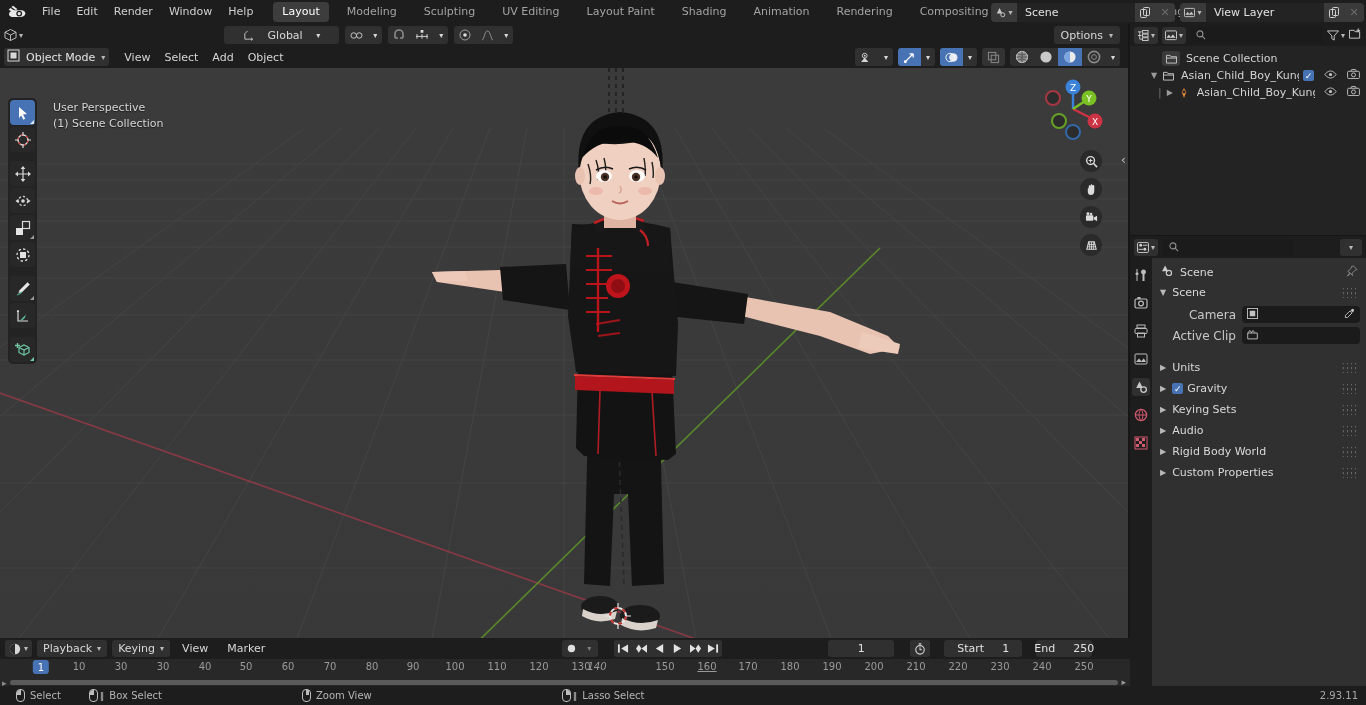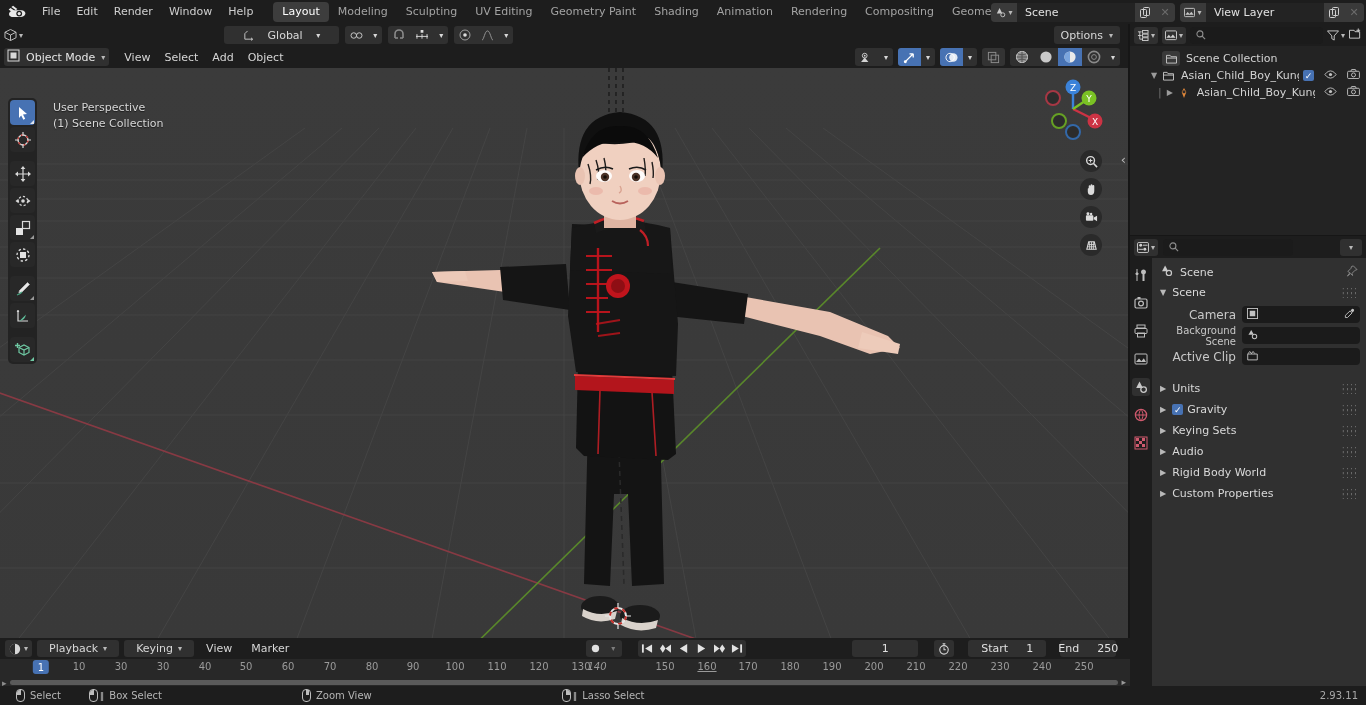--- a/index.html
+++ b/index.html
@@ -15,21 +15,21 @@
   
   .topbar {
     position:absolute; left:0; top:0; width:1366px; height:24px;
     background:#1d1d1d; display:flex; align-items:center; padding-left:6px;
   }
   .blender-logo { width:22px; height:18px; display:flex; align-items:center; justify-content:center; margin-right:6px;}
   .menu-item {
     padding:2px 8px; color:#cfcfcf; font-size:11px; line-height:14px;
     border-radius:3px; white-space:nowrap;
   }
-  .wstabs { display:flex; align-items:center; margin-left:12px; gap:0px; }
+  .wstabs { display:flex; align-items:center; margin-left:12px; gap:9px; }
   .wstab {
     padding:3px 9px 4px 9px; font-size:11px; color:#a3a3a3; border-radius:4px;
     white-space:nowrap; position:relative;
   }
   .wstab.active { background:#3d3d3d; color:#ffffff; }
   .wstab-plus { padding:3px 8px; color:#8f8f8f; }
 
   .topright { position:absolute; right:2px; top:2px; display:flex; align-items:center; gap:5px; height:20px;}
   .idblock {
     display:flex; align-items:center; height:19px; background:#282828;
@@ -144,21 +144,21 @@
   .pfield {
     flex:1; height:17px; background:#1b1b1b; border-radius:4px; display:flex;
     align-items:center; padding:0 5px; gap:5px; color:#c9c9c9;
   }
   .dots { margin-left:auto; color:#6e6e6e; font-size:9px; letter-spacing:1px; line-height:5px; }
   .ck { width:11px;height:11px;border-radius:2px;background:#4772b3;display:inline-flex;align-items:center;justify-content:center;color:#fff;font-size:9px;}
 
   
   .timeline { position:absolute; left:0; top:638px; width:1130px; height:48px; background:#282828; }
   .tl-header { height:21px; background:#1d1d1d; display:flex; align-items:center; padding:0 5px; gap:5px;}
-  .tl-btn { height:17px; display:flex; align-items:center; background:#303030; border-radius:3px; padding:0 12px; gap:5px; color:#d8d8d8; font-size:11px;}
+  .tl-btn { height:17px; display:flex; align-items:center; background:#303030; border-radius:3px; padding:0 6px; gap:5px; color:#d8d8d8; font-size:11px;}
   .tl-playgrp { display:flex; align-items:center; background:#303030; border-radius:3px; height:17px; overflow:hidden; }
   .tl-playgrp .pb { width:18px;height:17px;display:flex;align-items:center;justify-content:center;color:#e2e2e2;}
   .numfield { height:17px; background:#303030; border-radius:3px; display:flex; align-items:center; justify-content:center; color:#e0e0e0; font-size:11px; }
   .framerow { position:absolute; left:0; top:21px; width:1130px; height:19px; }
   .tick { position:absolute; top:2px; font-size:10px; color:#9a9a9a; transform:translateX(-50%); }
   .cfhandle {
     position:absolute; top:1px; height:14px; background:#4772b3; border-radius:3px;
     color:#fff; font-size:10px; display:flex; align-items:center; justify-content:center; padding:0 5px;
     transform:translateX(-50%);
   }
@@ -203,21 +203,21 @@
     <div class="menu-item">Edit</div>
     <div class="menu-item">Render</div>
     <div class="menu-item">Window</div>
     <div class="menu-item">Help</div>
 
     <div class="wstabs">
       <div class="wstab active">Layout</div>
       <div class="wstab">Modeling</div>
       <div class="wstab">Sculpting</div>
       <div class="wstab">UV Editing</div>
-      <div class="wstab">Geometry Paint</div>
+      <div class="wstab">Layout Paint</div>
       <div class="wstab">Shading</div>
       <div class="wstab">Animation</div>
       <div class="wstab">Rendering</div>
       <div class="wstab">Compositing</div>
       <div class="wstab">Geometry Nodes</div>
       <div class="wstab">Scripting</div>
       <div class="wstab wstab-plus">+</div>
     </div>
 
     <div class="topright">
@@ -902,32 +902,20 @@
           <span></span>
           <span style="margin-left:auto;">
             <svg width="11" height="11" viewBox="0 0 12 12">
                 <path d="M8.6 1.2a1.6 1.6 0 012.2 2.2L9.4 4.8 7.2 2.6z" fill="#c2c2c2"></path>
                 <path d="M6.6 3.2l2.2 2.2-5 5H1.5V8z" fill="none" stroke="#c2c2c2"></path>
               </svg>
           </span>
         </span>
       </div>
 
-      <div class="prow">
-        <span class="plabel" style="width:84px;font-size:10px;">Background Scene</span>
-        <span class="pfield">
-          <span>
-            <svg width="11" height="11" viewBox="0 0 12 12">
-                <path d="M4.6 1l3 5.4H1.6z" fill="#c2c2c2"></path>
-                <circle cx="8.2" cy="8.2" r="2.4" fill="none" stroke="#c2c2c2" stroke-width="1.1"></circle>
-              </svg>
-          </span>
-          <span></span>
-        </span>
-      </div>
 
       <div class="prow">
         <span class="plabel">Active Clip</span>
         <span class="pfield">
           <span>
             <svg width="11" height="11" viewBox="0 0 12 12">
                 <path d="M0.8 4.4h10.4v6.4H0.8z" fill="none" stroke="#c2c2c2"></path>
                 <path d="M1 4.2L3 1.6l2 2.4M4.6 4.2l2-2.6 2 2.4" fill="none" stroke="#c2c2c2"></path>
               </svg>
           </span>

